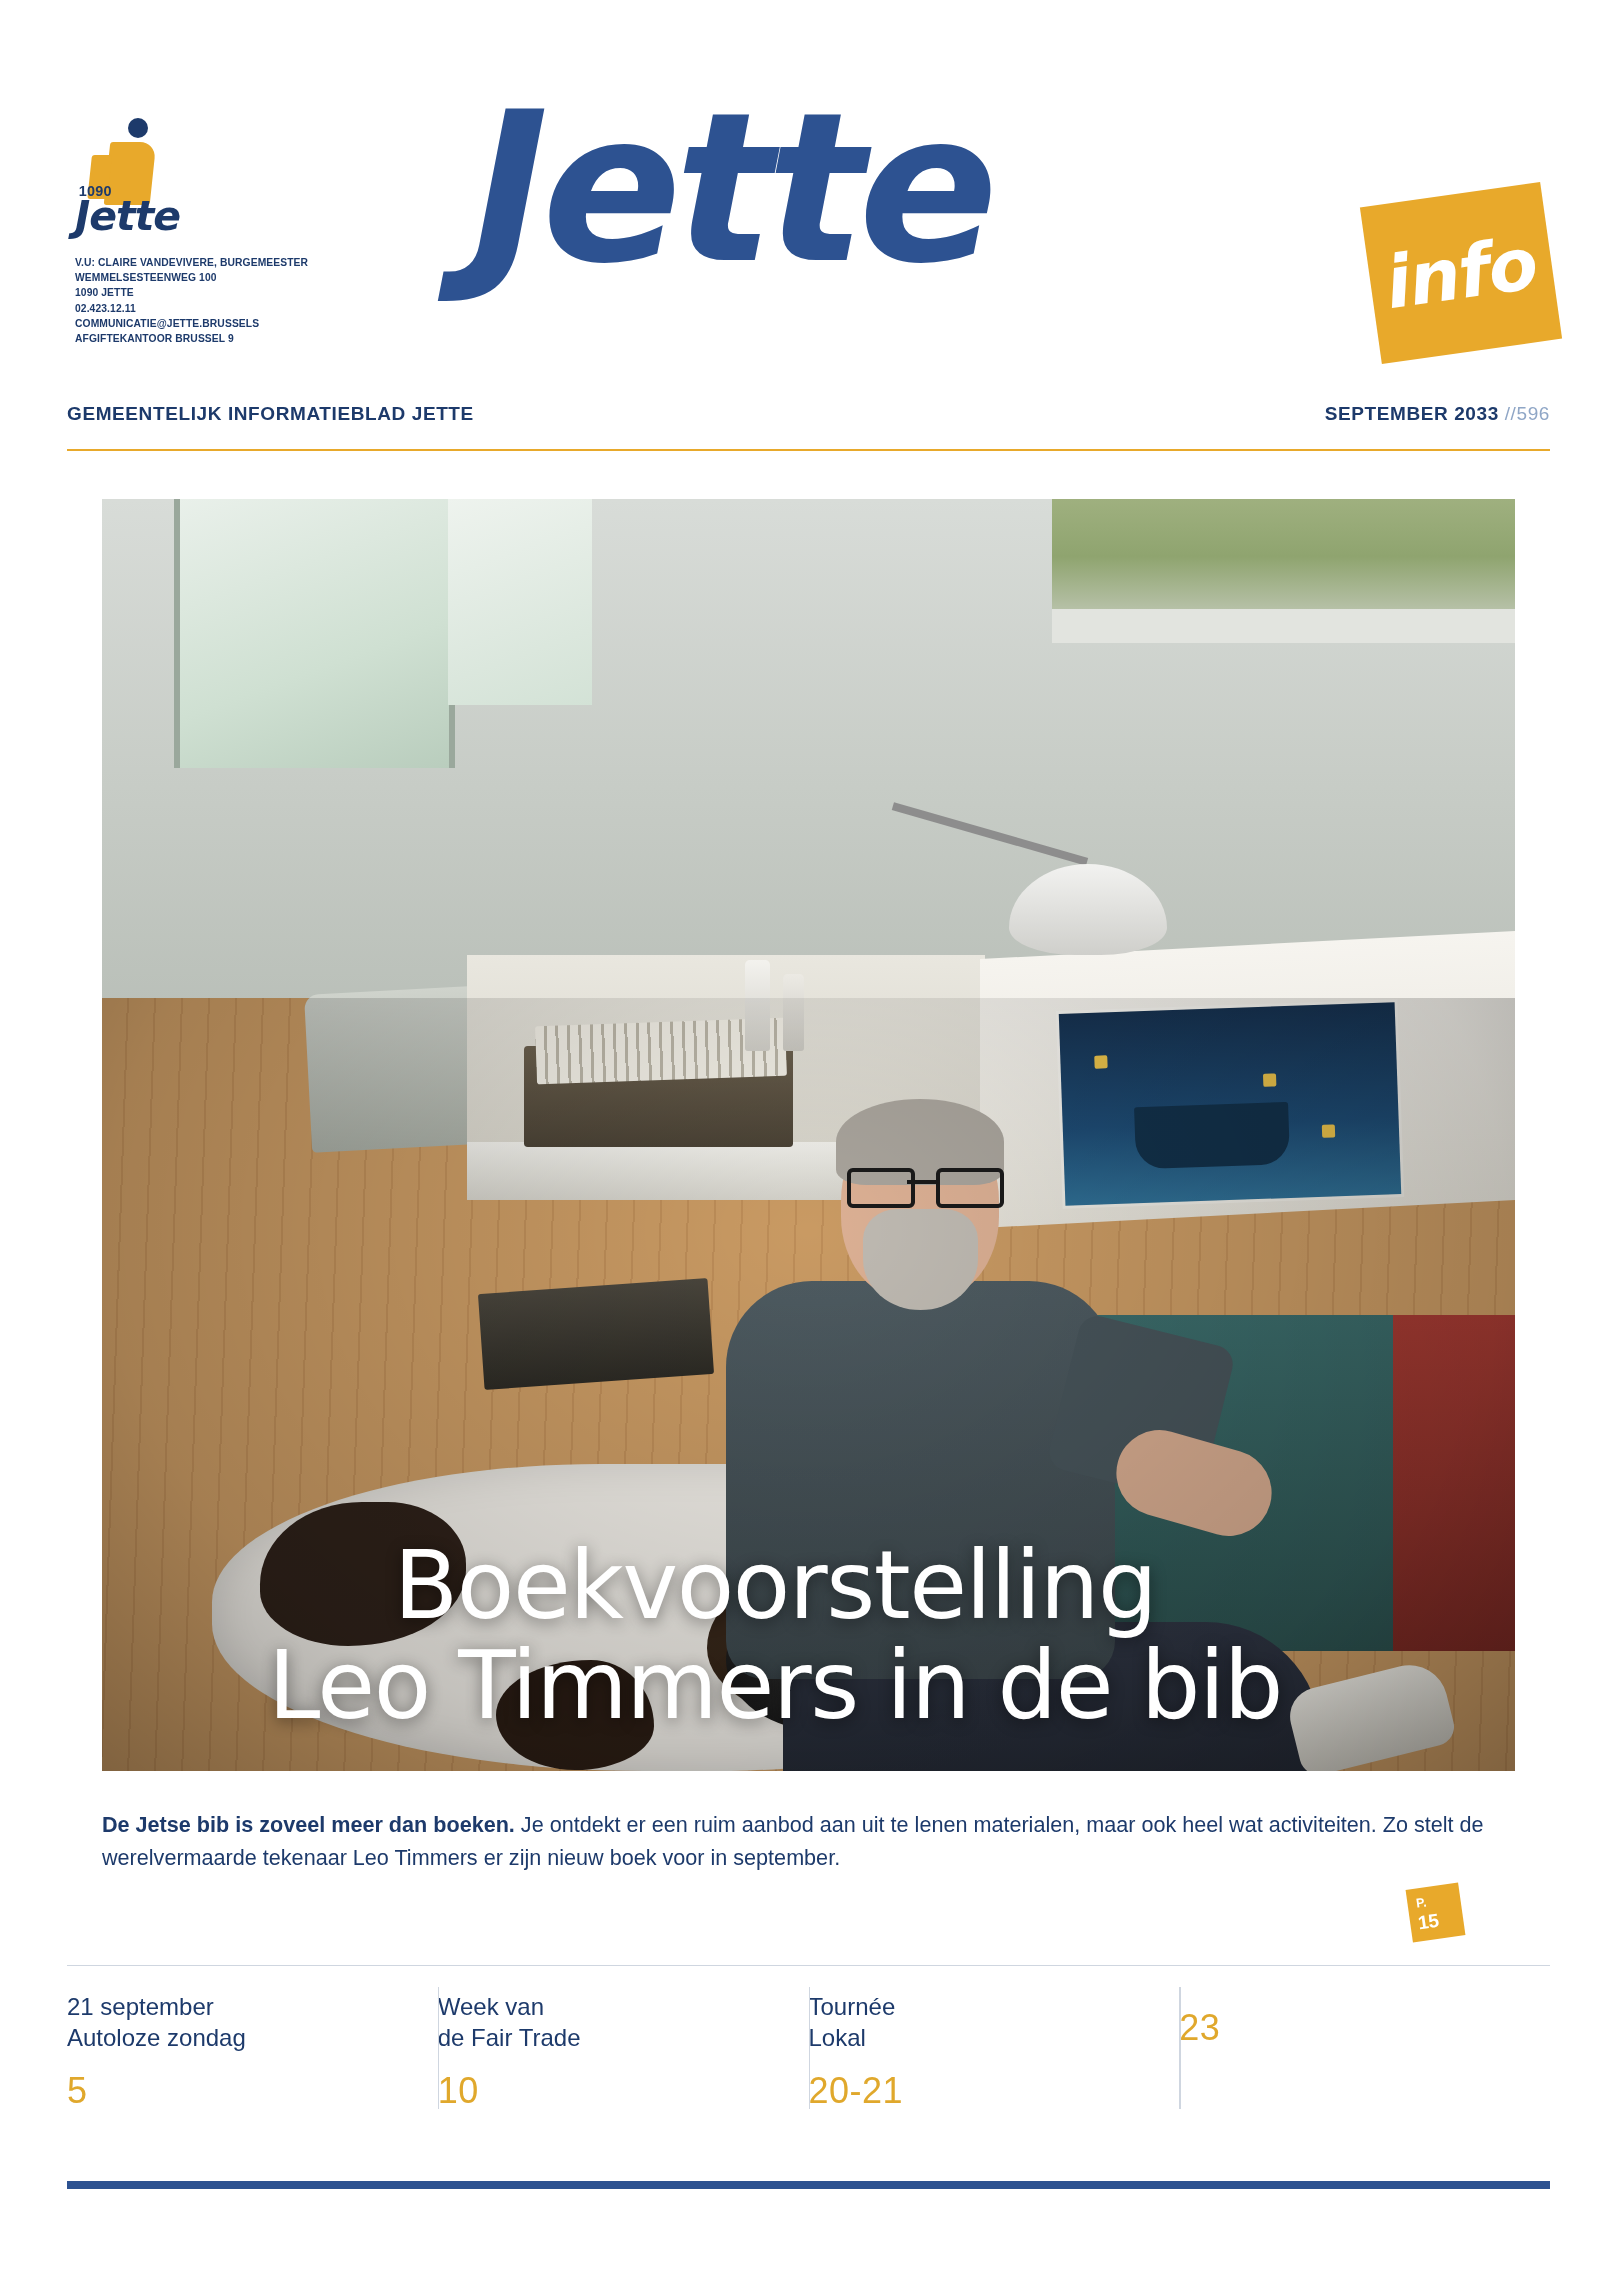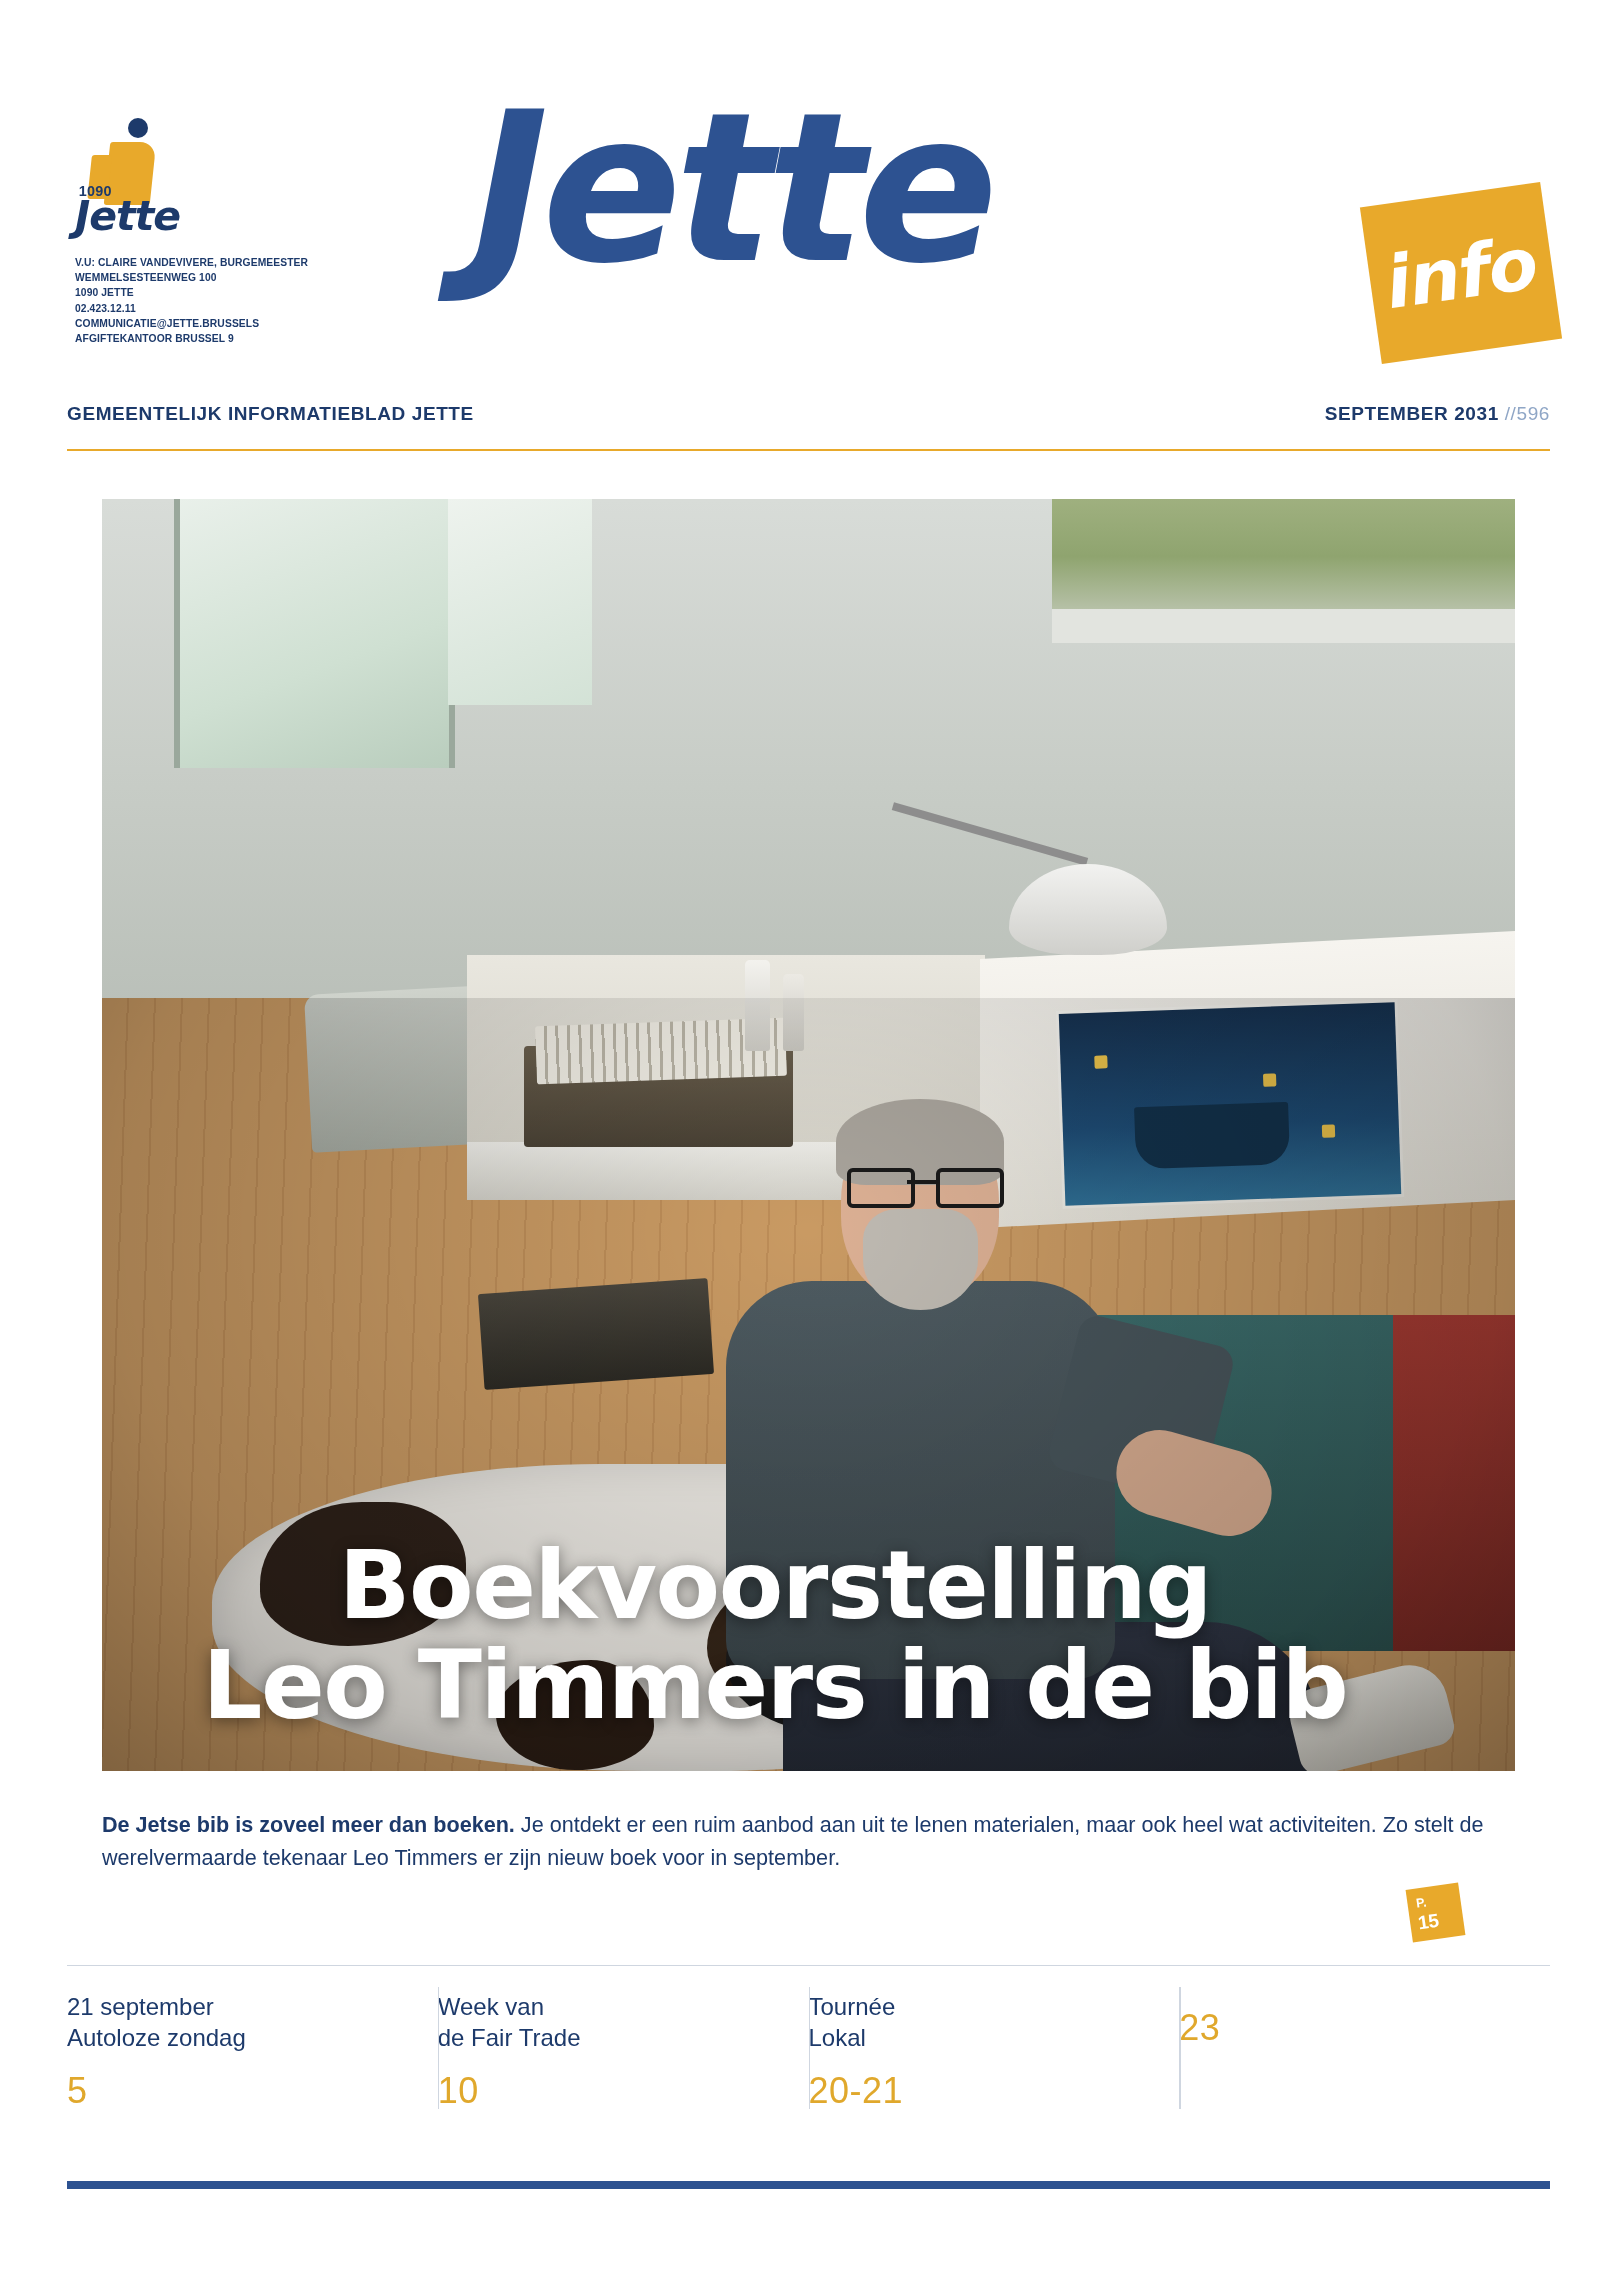--- a/index.html
+++ b/index.html
@@ -395,21 +395,21 @@
   }
 
   .hero-title {
     position: absolute;
     left: 0;
     bottom: 34px;
     width: 1346px;
     text-align: center;
     color: #ffffff;
     font-family: "DejaVu Sans", sans-serif;
-    font-weight: 700;
+    font-weight: 400;
     font-size: 94px;
     line-height: 1.07;
     letter-spacing: -1.4px;
     text-shadow: 0 2.9px 16.3px rgba(0,0,0,0.45);
   }
   .hero-title .l2 { display:block; }
 
   
   .lead {
     position: absolute;
@@ -527,21 +527,21 @@
     <div class="wordmark">Jette</div>
 
     <div class="info-badge">
       <div class="info-badge-text">info</div>
     </div>
   </div>
 
   <div class="subhead">
     <div class="subhead-left">GEMEENTELIJK INFORMATIEBLAD JETTE</div>
     <div class="subhead-right">
-      <span>SEPTEMBER 2031</span>
+      <span>SEPTEMBER 2033</span>
       <span class="issue">//596</span>
     </div>
   </div>
   <div class="rule-gold"></div>
 
   <div class="hero">
     <div class="hero-photo">
       <div class="ph-wall"></div>
       <div class="ph-window"></div>
       <div class="ph-window2"></div>

